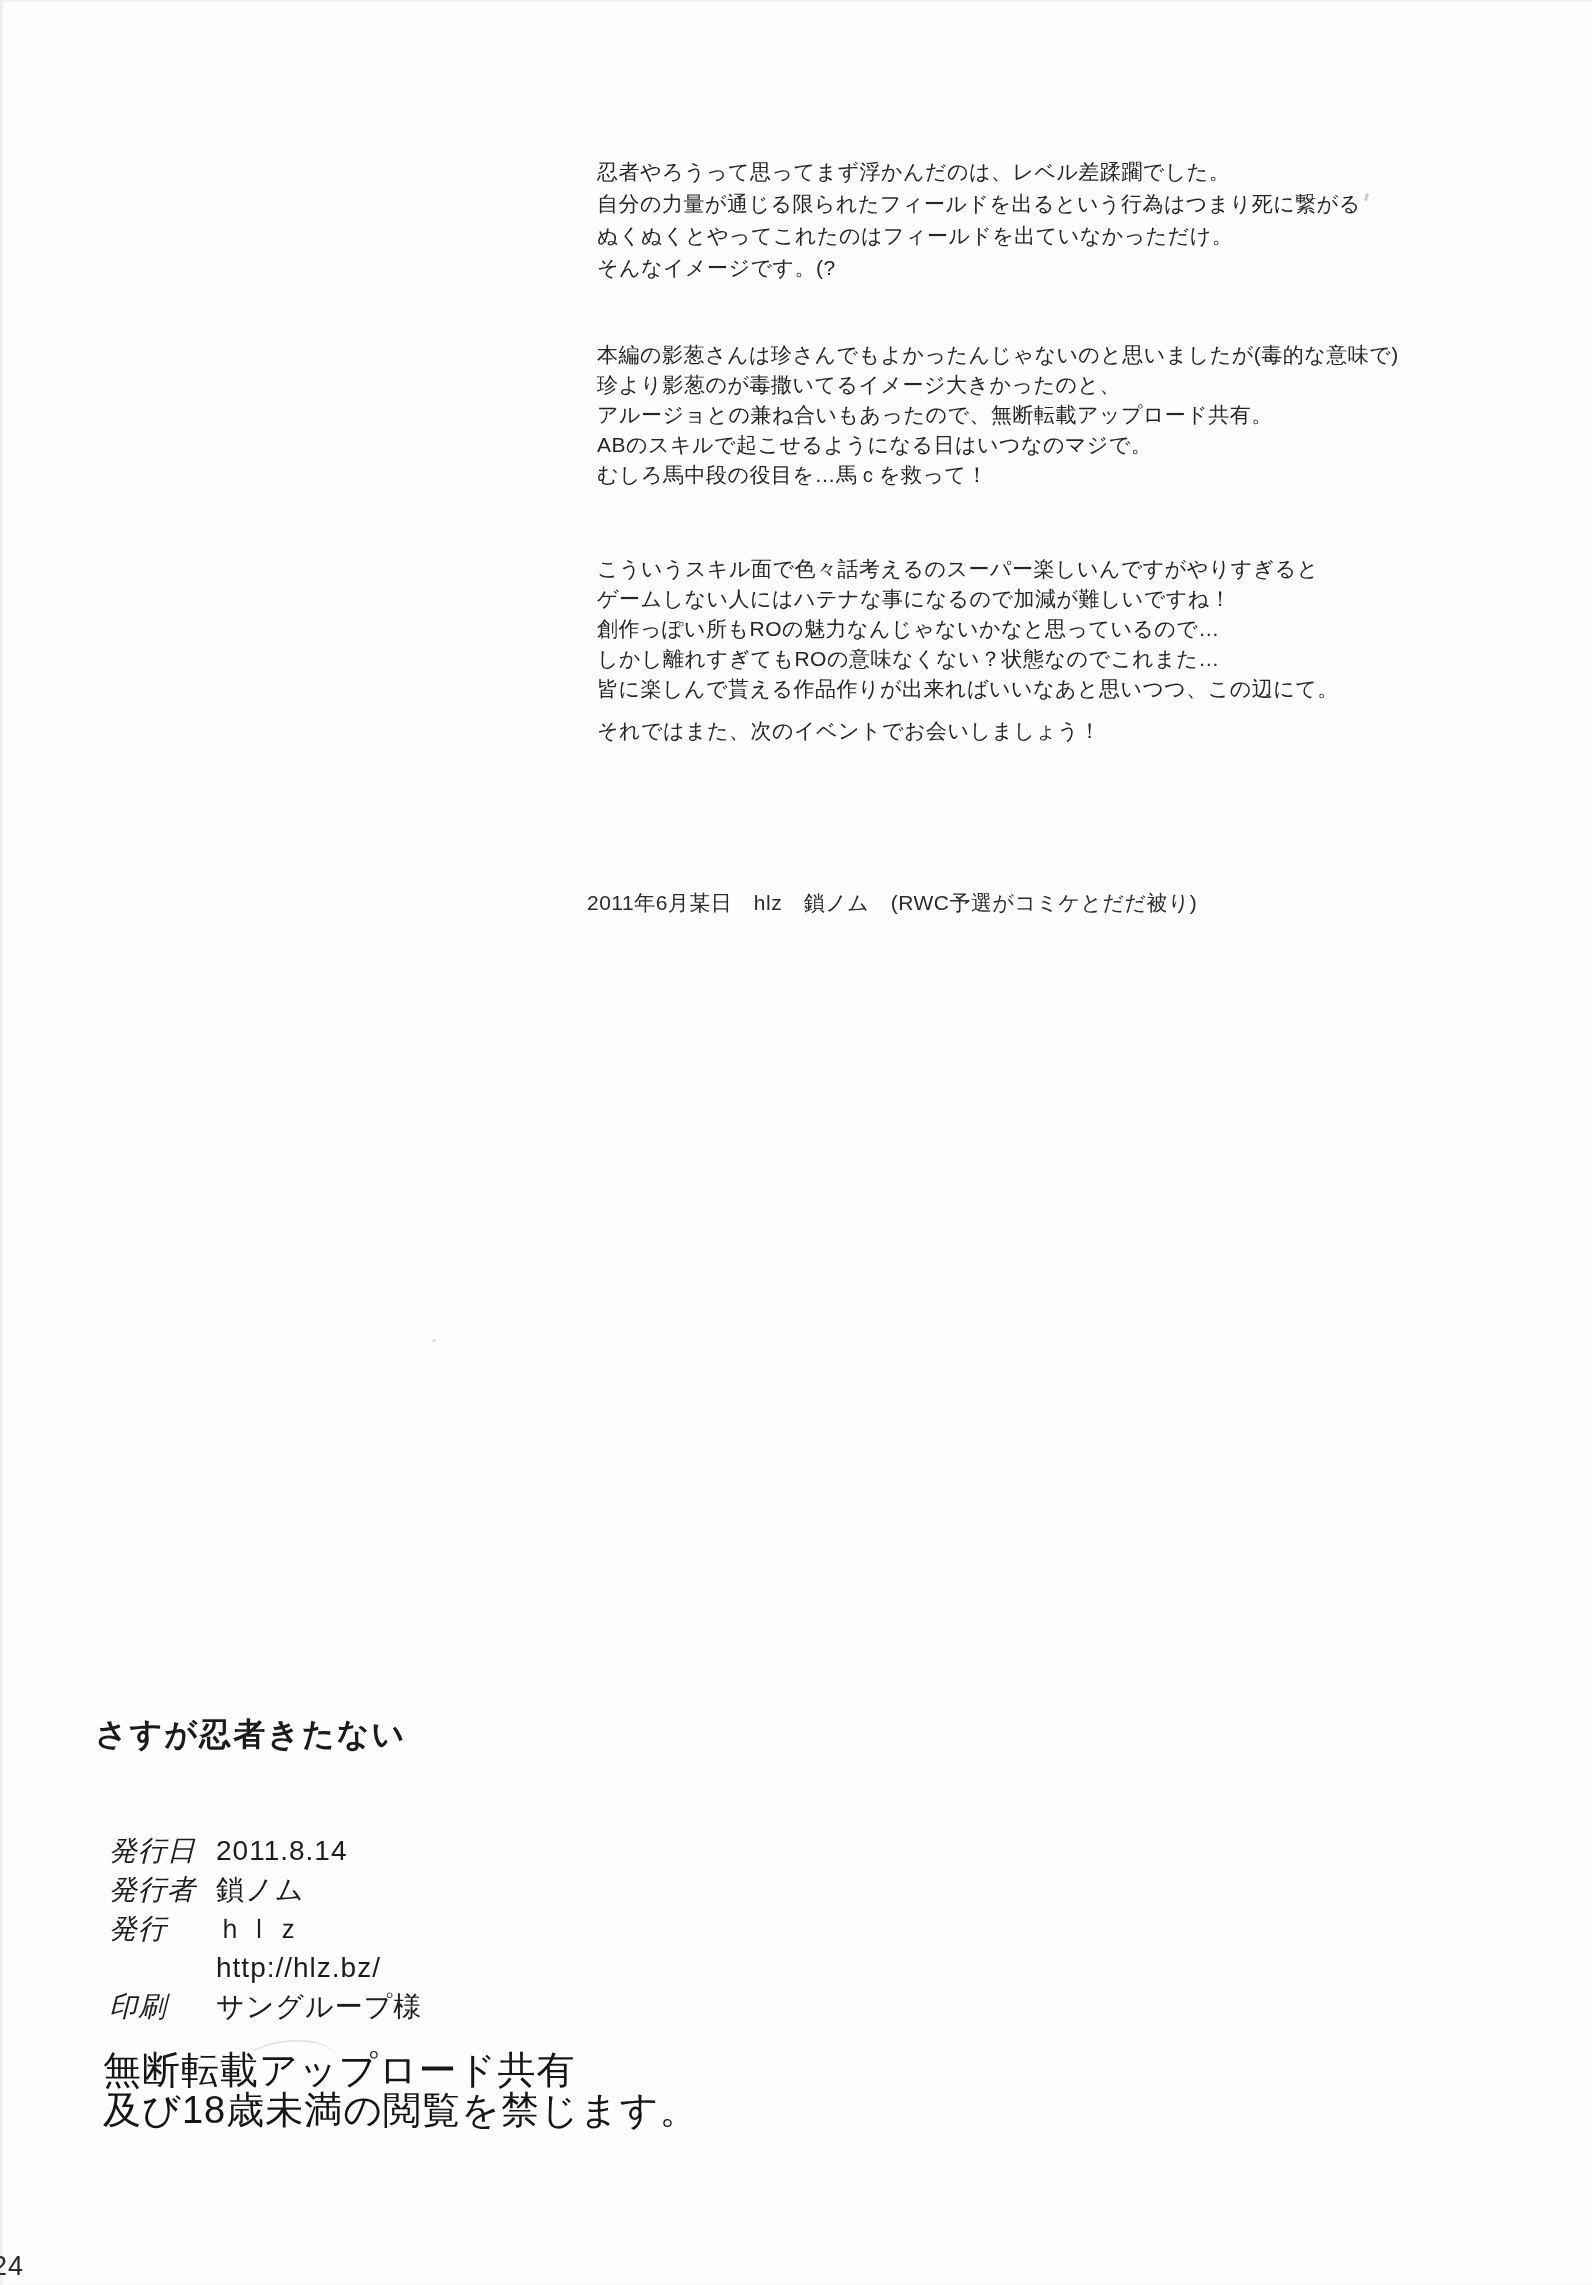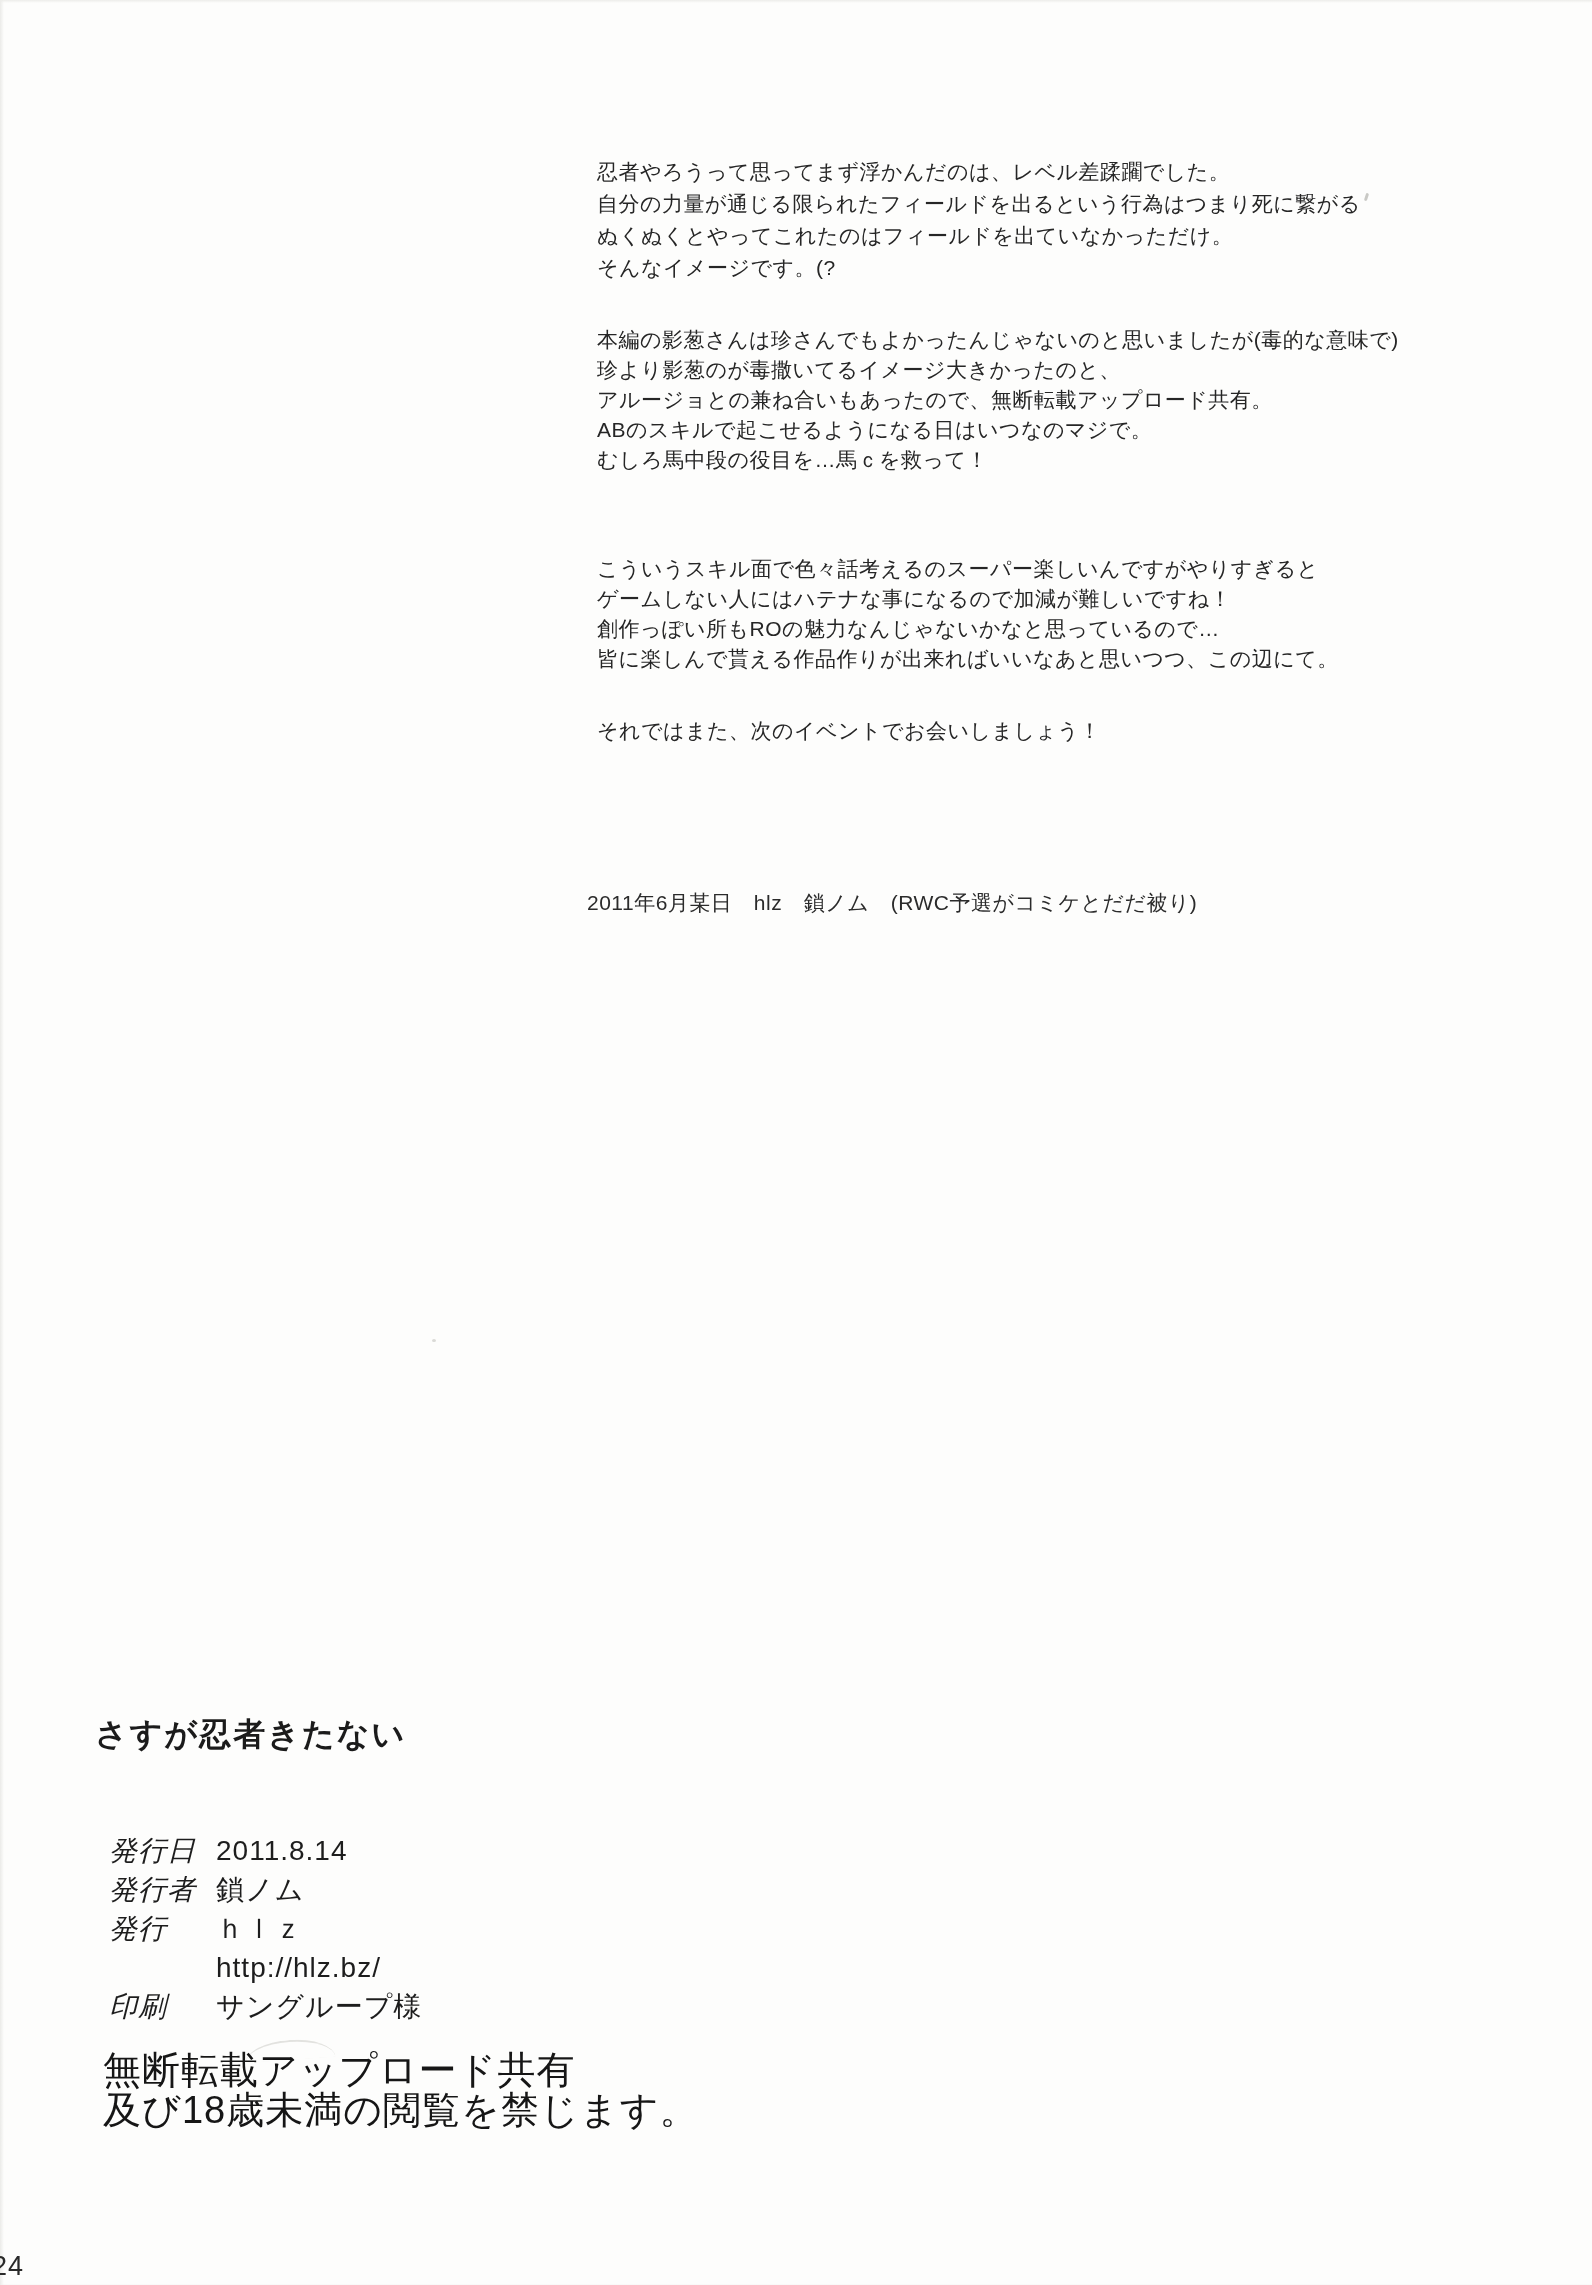--- a/index.html
+++ b/index.html
@@ -48,21 +48,21 @@
   .para {
     position: absolute;
     left: 597px;
     font-size: 21px;
     line-height: 30px;
     letter-spacing: 0.5px;
     color: #262626;
     white-space: nowrap;
   }
   .para.p1 { top: 156px; line-height: 32px; }
-  .para.p2 { top: 325px; }
+  .para.p2 { top: 340px; }
   .para.p3 { top: 554px; }
   .para.closing { top: 716px; }
   .para.signature { top: 888px; left: 587px; color: #2b2b2b; }
 
   
   .doujin-title {
     position: absolute;
     left: 95px;
     top: 1713px;
     font-family: "Liberation Serif", "DejaVu Serif", serif;
@@ -138,20 +138,21 @@
     <div class="line">珍より影葱のが毒撒いてるイメージ大きかったのと、</div>
     <div class="line">アルージョとの兼ね合いもあったので、無断転載アップロード共有。</div>
     <div class="line">ABのスキルで起こせるようになる日はいつなのマジで。</div>
     <div class="line">むしろ馬中段の役目を…馬ｃを救って！</div>
   </div>
 
   <div class="para p3">
     <div class="line">こういうスキル面で色々話考えるのスーパー楽しいんですがやりすぎると</div>
     <div class="line">ゲームしない人にはハテナな事になるので加減が難しいですね！</div>
     <div class="line">創作っぽい所もROの魅力なんじゃないかなと思っているので…</div>
+    <div class="line">しかし離れすぎてもROの意味なくない？状態なのでこれまた…</div>
     <div class="line">皆に楽しんで貰える作品作りが出来ればいいなあと思いつつ、この辺にて。</div>
   </div>
 
   <div class="para closing">それではまた、次のイベントでお会いしましょう！</div>
 
   <div class="para signature">2011年6月某日　hlz　鎖ノム　(RWC予選がコミケとだだ被り)</div>
 
   <div class="doujin-title">さすが忍者きたない</div>
 
   <div class="colophon">

